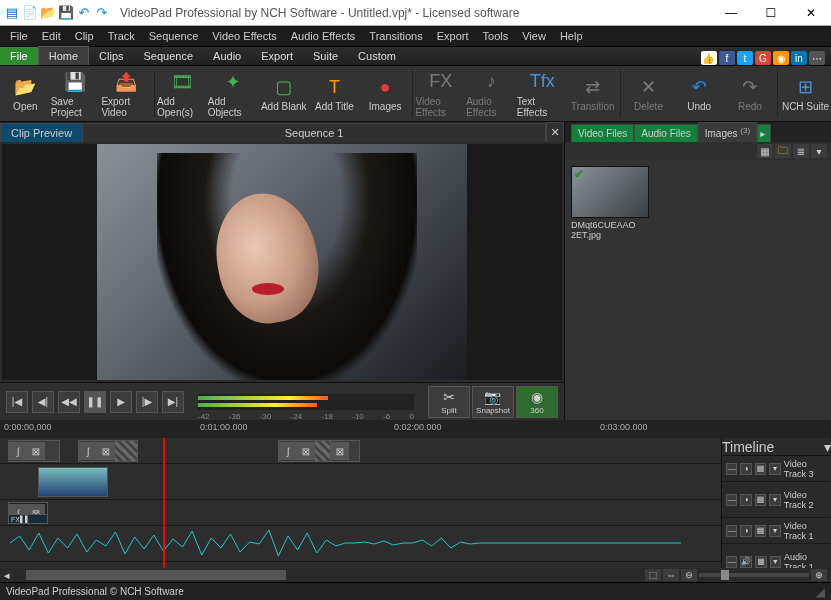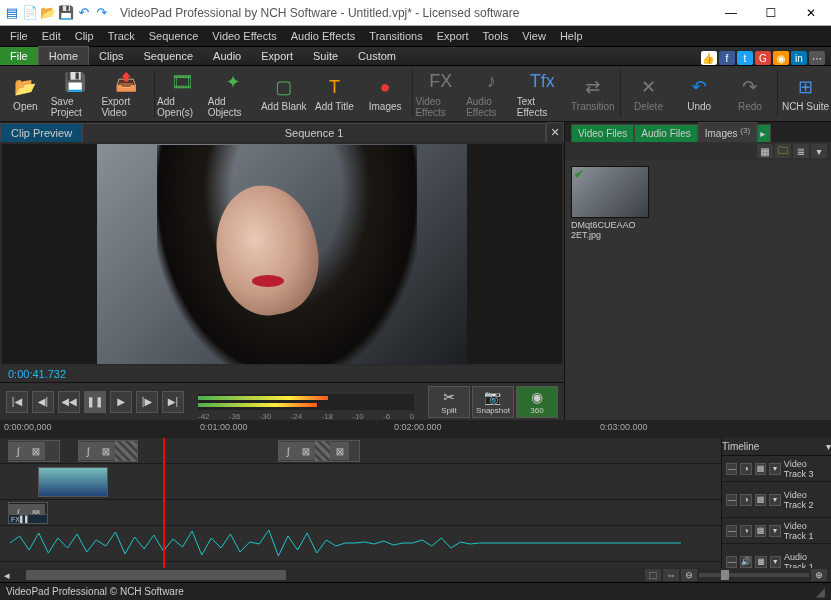--- a/index.html
+++ b/index.html
@@ -78,21 +78,21 @@
   .clip.img { background:linear-gradient(90deg,#4a6a8a,#2a4a6a);}
   .clip .cico { width:18px; height:18px; display:flex; align-items:center; justify-content:center; font-size:10px; background:#555;}
   .clip .hatch { flex:1; height:100%; background:repeating-linear-gradient(45deg,#666 0 3px,#444 3px 6px);}
   .audio { position:absolute; height:30px; top:2px; left:10px; right:40px;}
   .audio svg { width:100%; height:100%;}
   .playhead { position:absolute; top:0; bottom:0; width:2px; background:#f00; left:163px; z-index:5;}
   .playhead::before { content:''; position:absolute; top:-6px; left:-4px; width:10px; height:8px; background:#f00; clip-path:polygon(0 0,100% 0,50% 100%);}
   .trkhdr .trow { height:26px; border-bottom:1px solid #1a1a1a; display:flex; align-items:center; padding:0 4px; font-size:9px; gap:3px;}
   .trkhdr .trow.tall { height:36px;}
   .trkhdr .trow .tb { width:14px; height:12px; background:#3c3c3c; border:1px solid #555; font-size:8px; display:inline-flex; align-items:center; justify-content:center;}
-  .tlpanelhead { height:18px; background:#2a2a2a; display:flex; align-items:center; justify-content:center; font-size:10px; border-bottom:1px solid #111;}
+  .tlpanelhead { height:18px; background:#2a2a2a; display:flex; align-items:center; justify-content:center; font-size:14px; border-bottom:1px solid #111;}
   
   .hscroll { height:14px; background:#2a2a2a; display:flex; align-items:center;}
   .hscroll .hthumb { height:10px; width:260px; background:#555; margin-left:12px;}
   .hscroll .zoom { margin-left:auto; display:flex; align-items:center; gap:2px; padding-right:4px;}
   .hscroll .zoom span { width:16px; height:12px; background:#3c3c3c; display:inline-flex; align-items:center; justify-content:center; font-size:9px;}
   .hscroll .zslide { width:110px; height:4px; background:#444; position:relative;}
   .hscroll .zslide::after { content:''; position:absolute; left:20%; top:-3px; width:8px; height:10px; background:#888;}
   .status { height:18px; background:#222; display:flex; align-items:center; padding:0 6px; font-size:10px; border-top:1px solid #000;}
   .status .grip { margin-left:auto; color:#555; font-size:12px;}
 </style>
@@ -230,21 +230,20 @@
       <div class="seqname">Sequence 1</div>
       <div class="close">✕</div>
     </div>
     <div class="vview">
       <div class="portrait">
         <div class="hair"></div>
           <div class="face"></div>
           <div class="lips"></div>
       </div>
     </div>
-    <div class="tc-under">0:00:41.732</div>
     <div class="transport">
       <div class="tbtn">|◀</div>
       <div class="tbtn">◀|</div>
       <div class="tbtn">◀◀</div>
       <div class="tbtn" style="background:#555">❚❚</div>
       <div class="tbtn">▶</div>
       <div class="tbtn">|▶</div>
       <div class="tbtn">▶|</div>
       <div class="meter">
         <div class="bar"></div>

